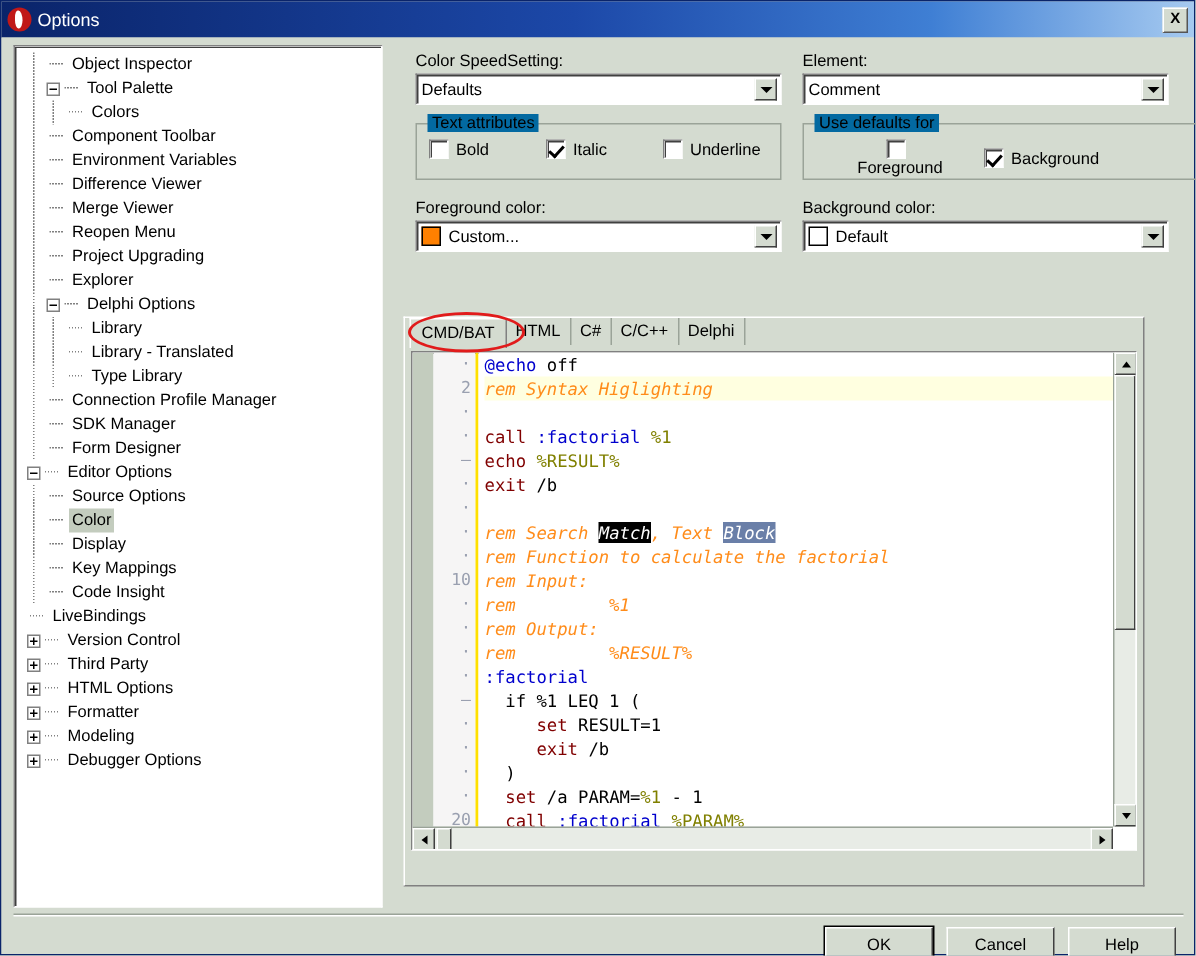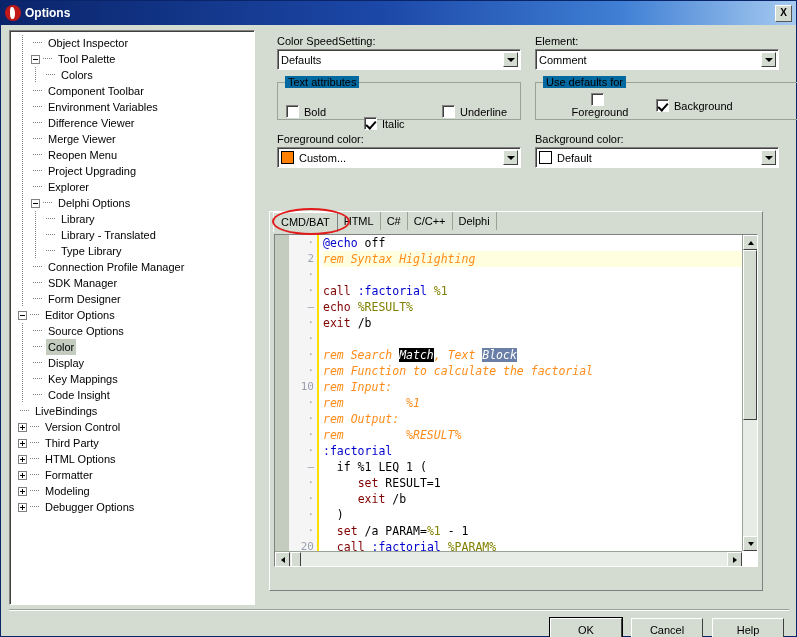--- a/index.html
+++ b/index.html
@@ -33,21 +33,21 @@
     flex: 0 0 auto;
   }
   .title-icon::after {
     content: "";
     position: absolute; left: 5px; top: 2px;
     width: 5px; height: 12px;
     background: #fff;
     border-radius: 40% 60% 50% 50%;
   }
   .title-text {
-    color: #fff; font-weight: bold; font-size: 12px;
+    color: #fff; font-weight: normal; font-size: 12px;
     flex: 1 1 auto;
   }
   .title-close {
     width: 17px; height: 17px; margin-right: 2px;
     background: #d4dbd0;
     border: 1px solid #fff;
     border-right-color: #555; border-bottom-color: #555;
     color: #000; font-size: 10px; font-weight: bold;
     display: flex; align-items: center; justify-content: center;
     cursor: pointer;
@@ -454,21 +454,21 @@
         </div>
       </div>
 
       <div class="group" style="position:absolute;left:14px;top:57px;width:244px;height:38px;">
         <div class="legend">Text attributes</div>
         <div class="cbrow">
           <div class="cb" style="width:78px;">
             <span class="cbbox"></span>
             <span>Bold</span>
           </div>
-          <div class="cb" style="width:78px;margin-top:24px;">
+          <div class="cb" style="width:78px;">
             <span class="cbbox checked"></span>
             <span>Italic</span>
           </div>
           <div class="cb">
             <span class="cbbox"></span>
             <span>Underline</span>
           </div>
         </div>
       </div>
 

